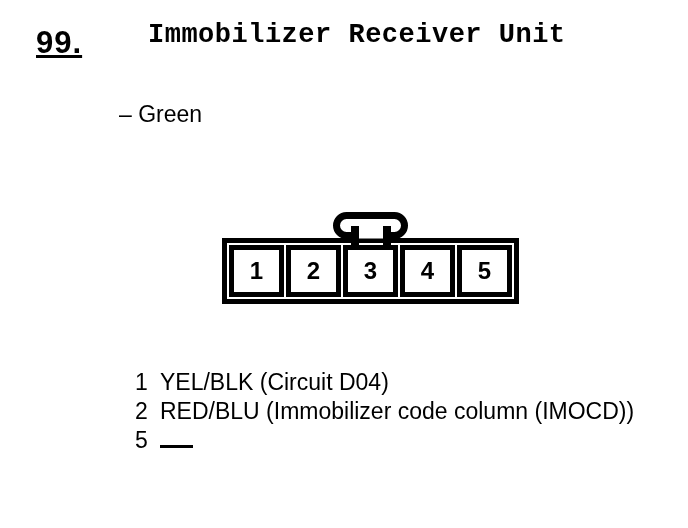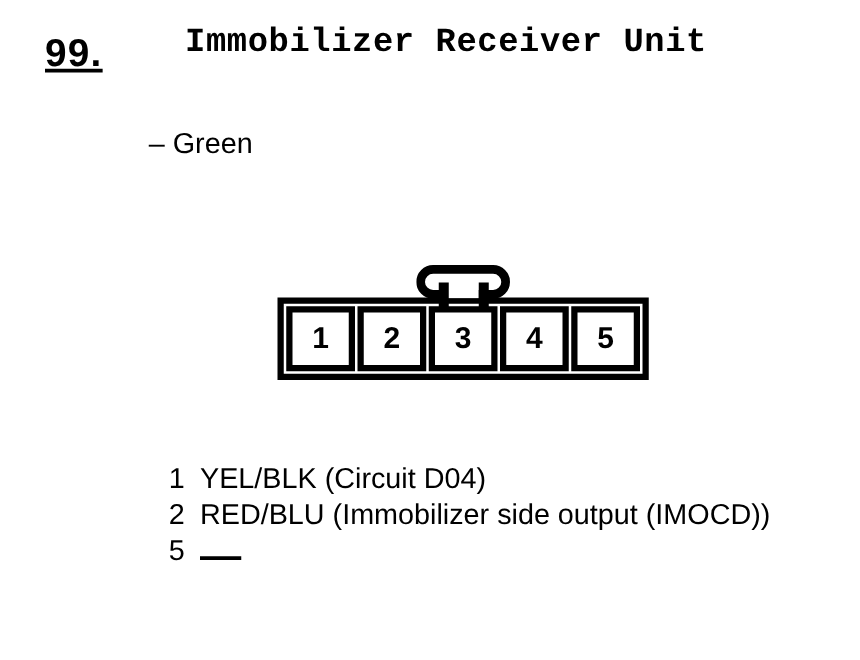--- a/index.html
+++ b/index.html
@@ -130,20 +130,20 @@
     <rect x="25" y="14" width="25" height="12.5" fill="#ffffff"></rect>
     <rect x="18" y="14" width="8" height="22" fill="#000000"></rect>
     <rect x="50" y="14" width="8" height="22" fill="#000000"></rect>
   </svg>
 
   <div class="pin-list">
     <div class="pin-row">
       <span class="pin-num">1</span><span class="pin-desc">YEL/BLK (Circuit D04)</span>
     </div>
     <div class="pin-row">
-      <span class="pin-num">2</span><span class="pin-desc">RED/BLU (Immobilizer side output (IMOCD))</span>
+      <span class="pin-num">2</span><span class="pin-desc">RED/BLU (Immobilizer code column (IMOCD))</span>
     </div>
     <div class="pin-row">
       <span class="pin-num">5</span><span class="rule"></span>
     </div>
   </div>
 
 </div>
 
 </body></html>

